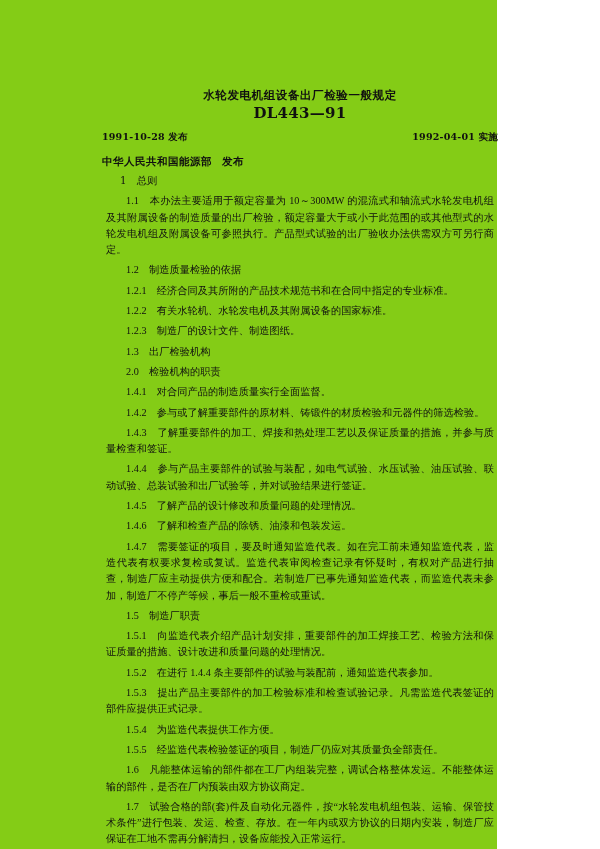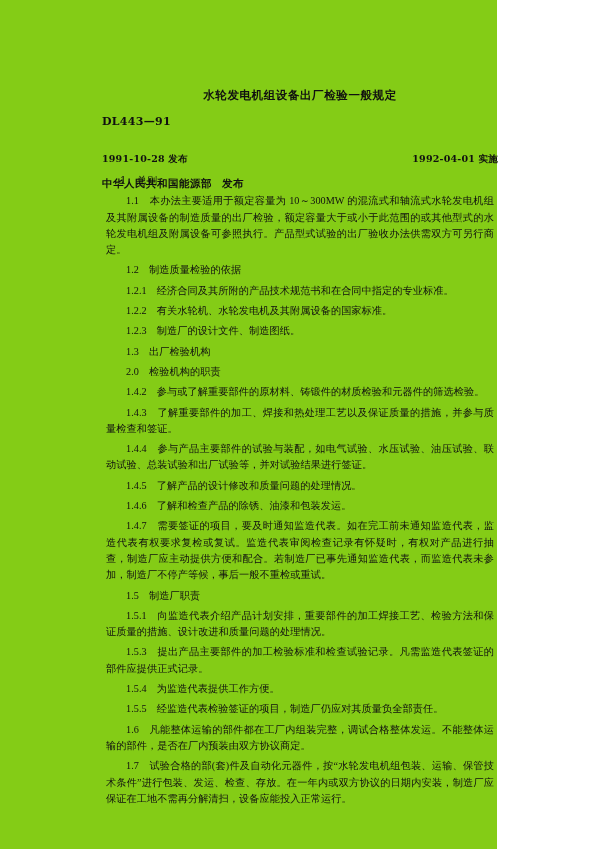--- a/index.html
+++ b/index.html
@@ -34,31 +34,32 @@
   }
   .doc-title {
     text-align: center;
     font-size: 11.5px;
     font-weight: bold;
     letter-spacing: 0.6px;
     line-height: 15px;
     margin: 0;
   }
   .doc-code {
-    font-size: 11px;
+    text-align: center;
+    font-size: 15px;
     font-weight: bold;
     letter-spacing: 0.3px;
     line-height: 15px;
-    margin: 11px 0 0 0;
+    margin: 3px 0 0 0;
   }
   .date-row {
     display: flex;
     justify-content: space-between;
     align-items: center;
-    margin-top: 24px;
+    margin-top: 10px;
     font-size: 9.5px;
     font-weight: bold;
     letter-spacing: 0.2px;
   }
   .issuer {
     text-align: left;
     font-size: 10.5px;
     font-weight: bold;
     letter-spacing: 0.5px;
     margin-top: 11px;
@@ -119,37 +120,39 @@
     <p class="para indent">1.2.2　有关水轮机、水轮发电机及其附属设备的国家标准。</p>
 
     <p class="para indent">1.2.3　制造厂的设计文件、制造图纸。</p>
 
 
     <p class="para indent">1.3　出厂检验机构</p>
 
 
     <p class="para indent">2.0　检验机构的职责</p>
 
+    <p class="para indent">1.4.1　对合同产品的制造质量实行全面监督。</p>
 
     <p class="para indent">1.4.2　参与或了解重要部件的原材料、铸锻件的材质检验和元器件的筛选检验。</p>
 
     <p class="para indent">1.4.3　了解重要部件的加工、焊接和热处理工艺以及保证质量的措施，并参与质量检查和签证。</p>
 
     <p class="para indent">1.4.4　参与产品主要部件的试验与装配，如电气试验、水压试验、油压试验、联动试验、总装试验和出厂试验等，并对试验结果进行签证。</p>
 
     <p class="para indent">1.4.5　了解产品的设计修改和质量问题的处理情况。</p>
 
     <p class="para indent">1.4.6　了解和检查产品的除锈、油漆和包装发运。</p>
 
     <p class="para indent">1.4.7　需要签证的项目，要及时通知监造代表。如在完工前未通知监造代表，监造代表有权要求复检或复试。监造代表审阅检查记录有怀疑时，有权对产品进行抽查，制造厂应主动提供方便和配合。若制造厂已事先通知监造代表，而监造代表未参加，制造厂不停产等候，事后一般不重检或重试。</p>
 
     <p class="para indent">1.5　制造厂职责</p>
 
     <p class="para indent">1.5.1　向监造代表介绍产品计划安排，重要部件的加工焊接工艺、检验方法和保证质量的措施、设计改进和质量问题的处理情况。</p>
 
+    <p class="para indent">1.5.2　在进行 1.4.4 条主要部件的试验与装配前，通知监造代表参加。</p>
 
     <p class="para indent">1.5.3　提出产品主要部件的加工检验标准和检查试验记录。凡需监造代表签证的部件应提供正式记录。</p>
 
     <p class="para indent">1.5.4　为监造代表提供工作方便。</p>
 
     <p class="para indent">1.5.5　经监造代表检验签证的项目，制造厂仍应对其质量负全部责任。</p>
 
     <p class="para indent">1.6　凡能整体运输的部件都在工厂内组装完整，调试合格整体发运。不能整体运输的部件，是否在厂内预装由双方协议商定。</p>
 
     <p class="para indent">1.7　试验合格的部(套)件及自动化元器件，按“水轮发电机组包装、运输、保管技术条件”进行包装、发运、检查、存放。在一年内或双方协议的日期内安装，制造厂应保证在工地不需再分解清扫，设备应能投入正常运行。</p>

